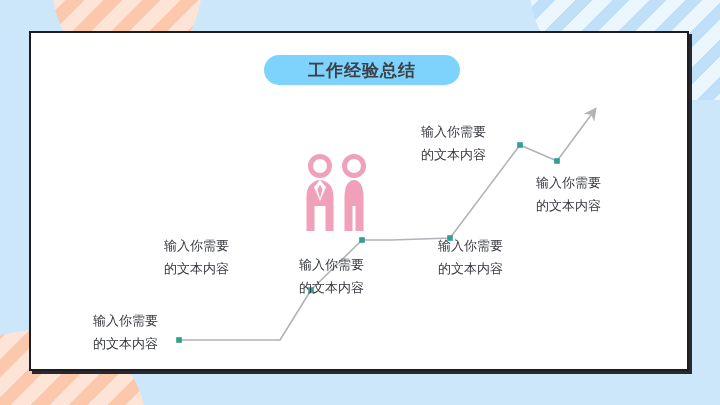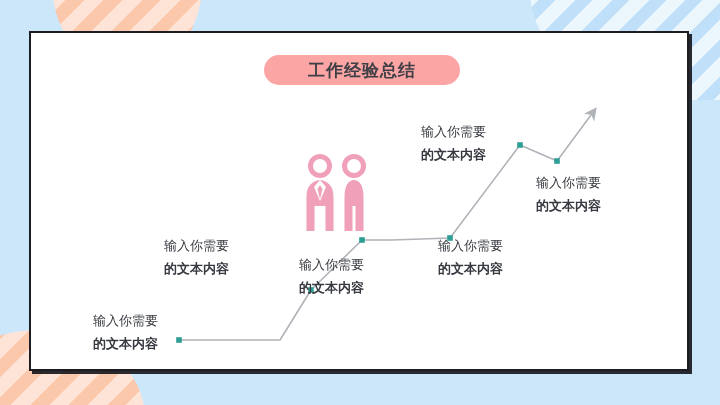--- a/index.html
+++ b/index.html
@@ -86,21 +86,21 @@
     box-shadow: 3px 3px 0 rgba(20,20,26,0.9);
   }
 
   
   .title-pill {
     position: absolute;
     left: 233px;
     top: 22px;
     width: 196px;
     height: 30px;
-    background: #fca5a5;
+    background: #7dd3fc;
     border-radius: 15px;
     display: flex;
     align-items: center;
     justify-content: center;
   }
   .title-text {
     font-size: 17px;
     font-weight: bold;
     color: #3e4046;
     letter-spacing: 1px;
@@ -120,21 +120,21 @@
 
   
   .node-label {
     position: absolute;
     font-size: 13px;
     color: #36393f;
     line-height: 1.75;
     white-space: nowrap;
     text-align: left;
   }
-  .node-label .l2 { display: block; font-weight: bold; }
+  .node-label .l2 { display: block; }
 
   
   .people-icon {
     position: absolute;
     left: 263px;
     top: 116px;
     width: 80px;
     height: 92px;
   }
 </style>

